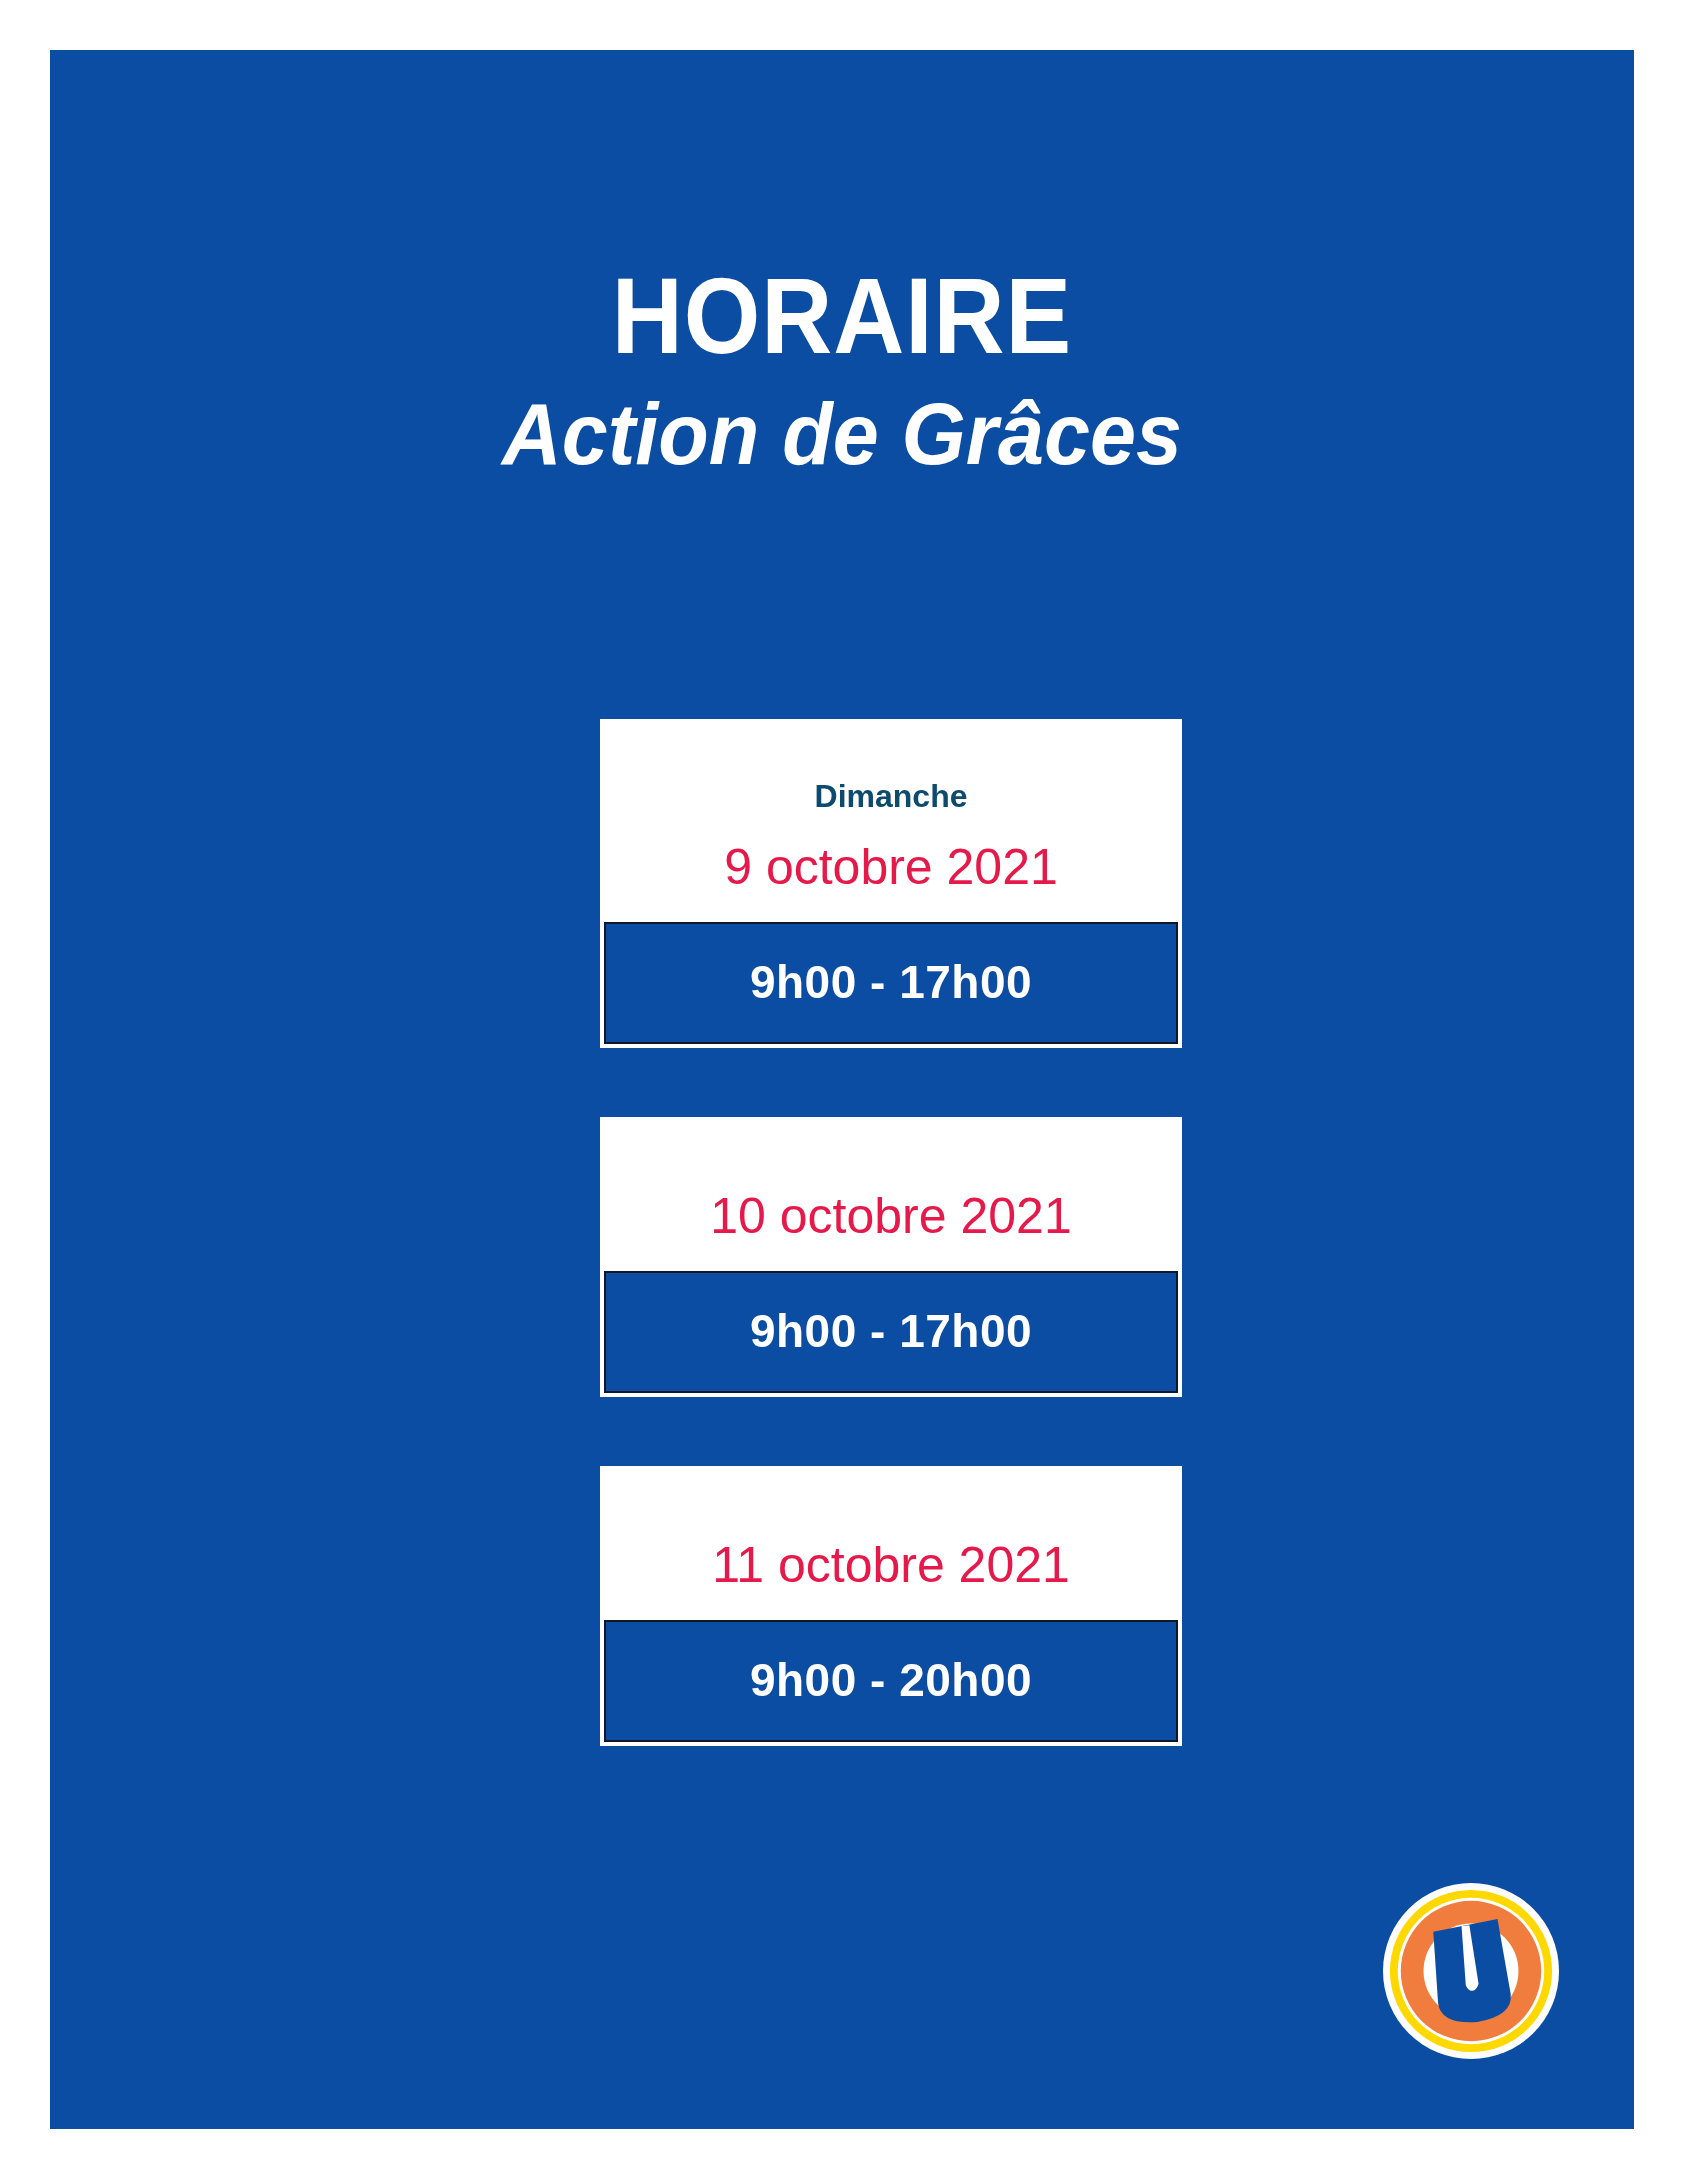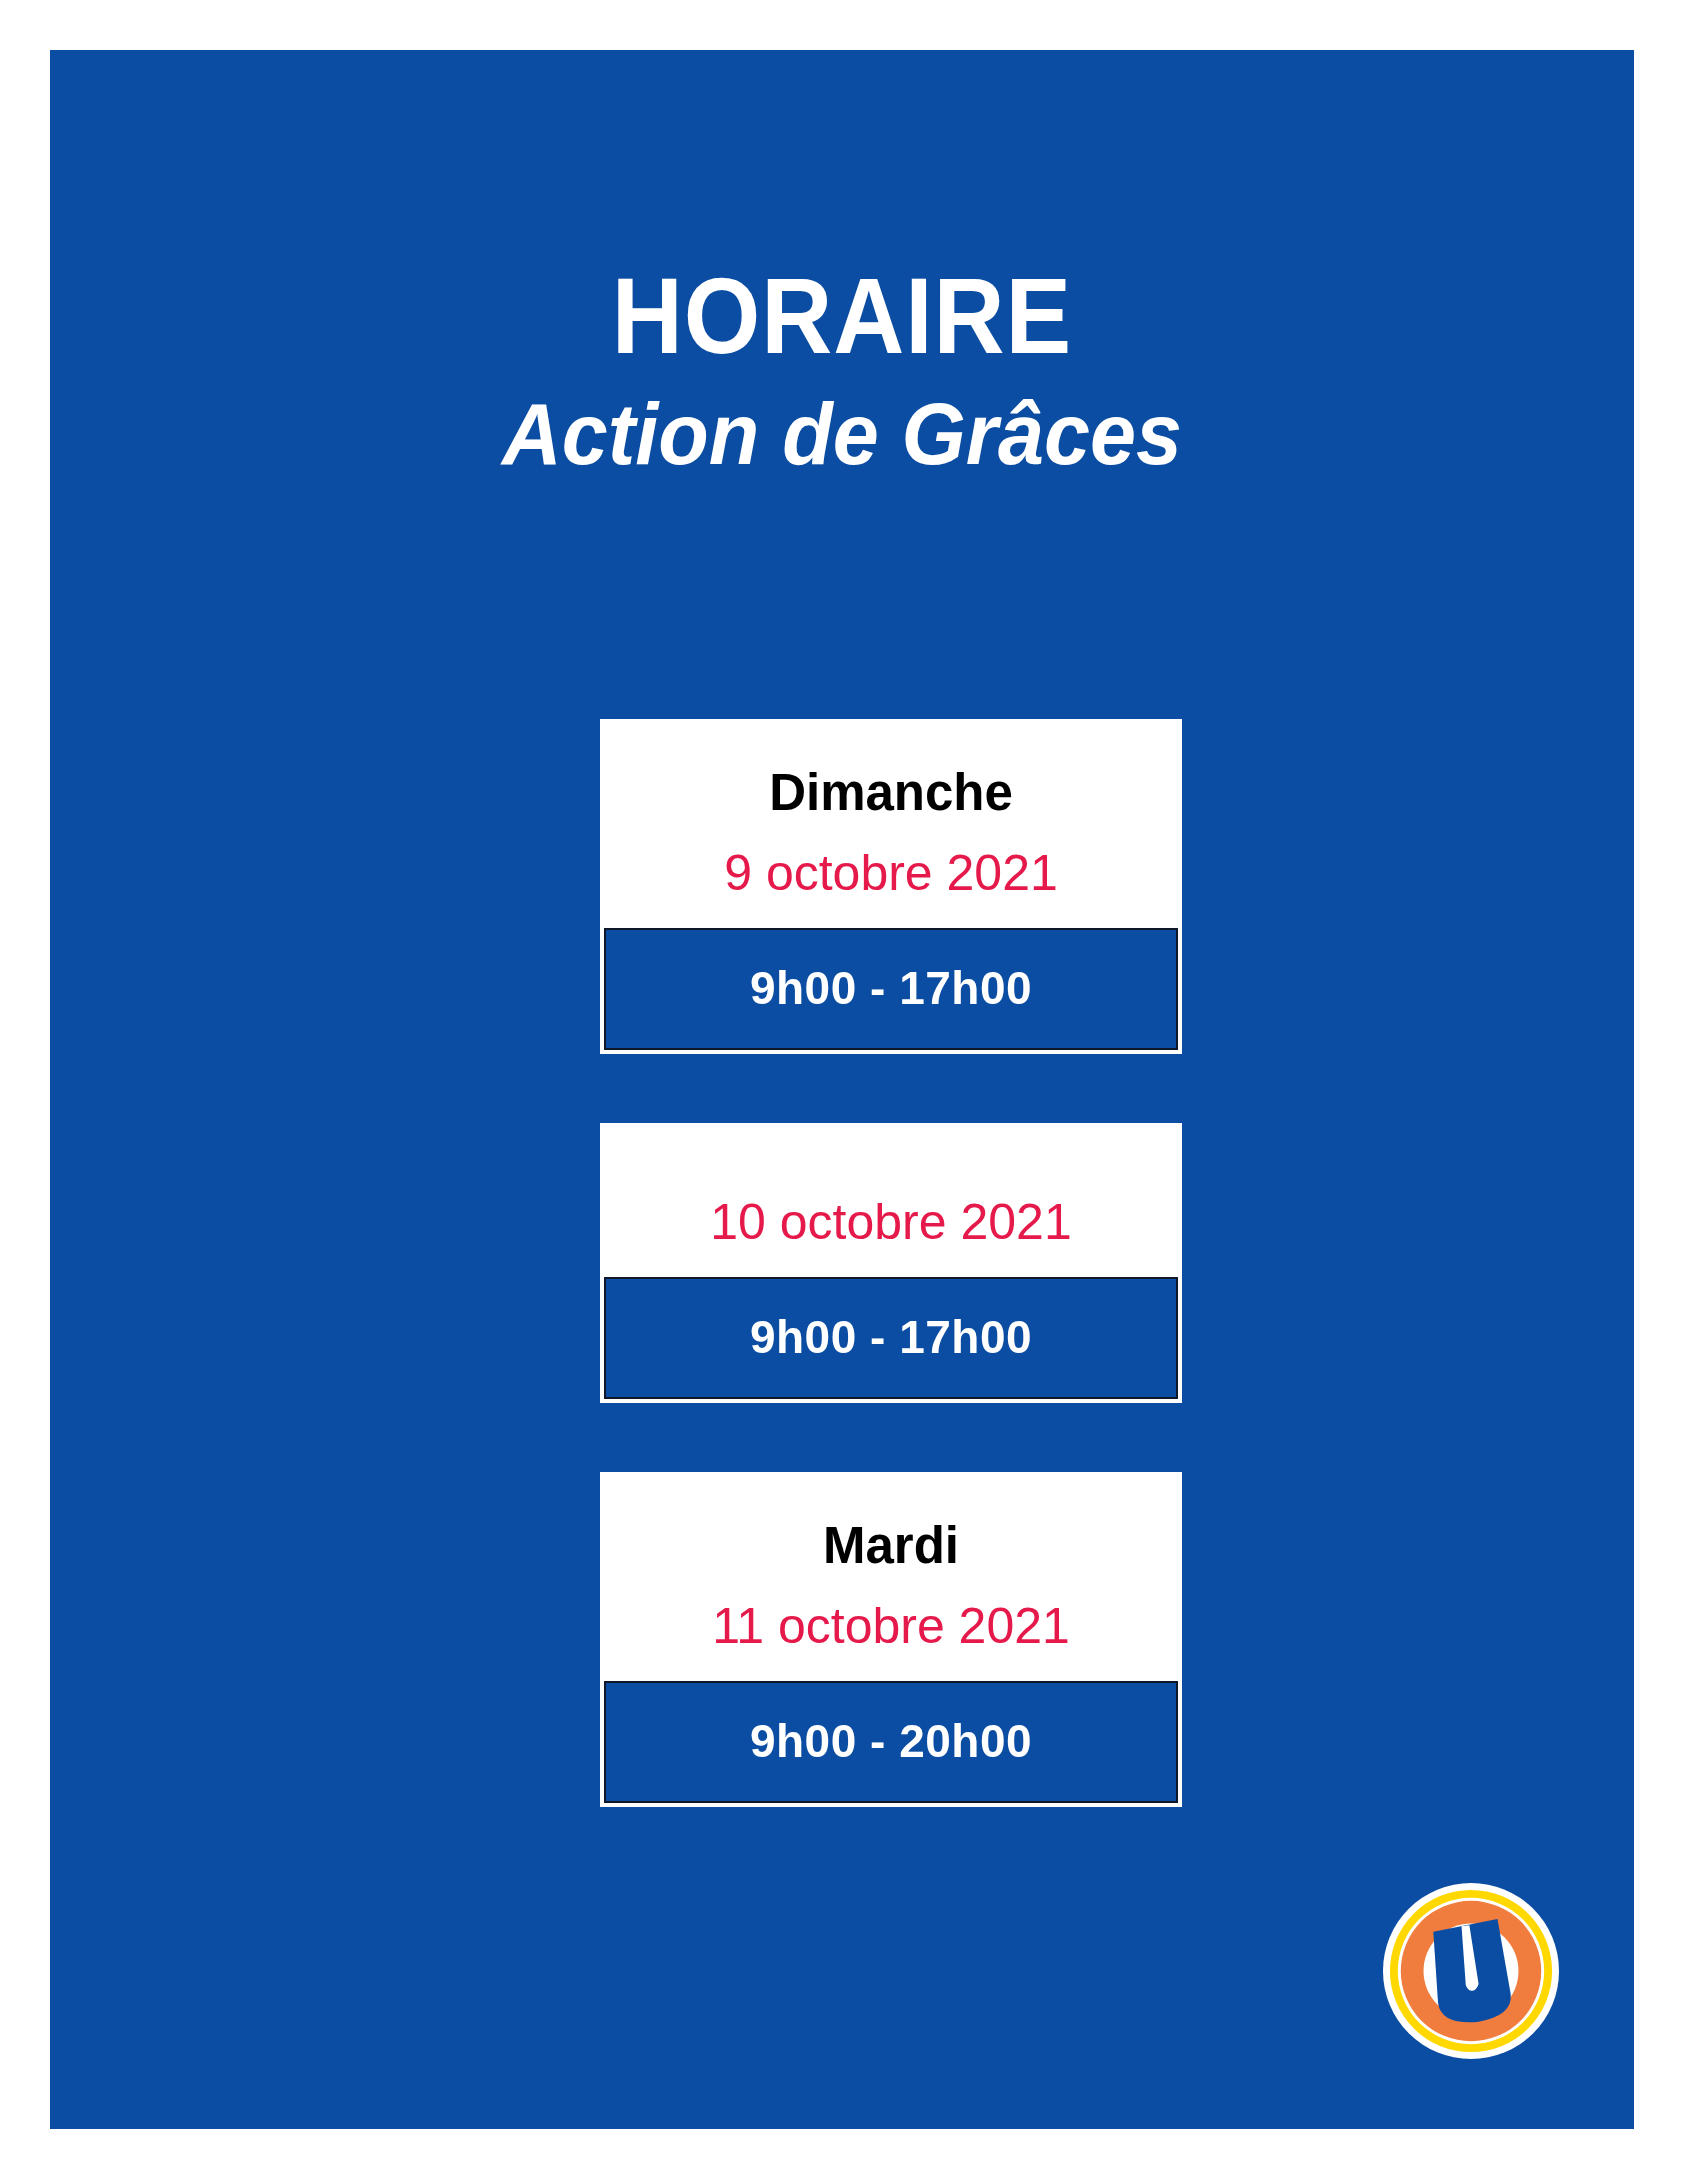--- a/index.html
+++ b/index.html
@@ -70,24 +70,24 @@
     box-sizing: border-box;
     padding: 0;
   }
   .card-top {
     padding: 44px 10px 30px 10px;
     text-align: center;
   }
   .card-day {
     font-family: "Liberation Sans", sans-serif;
     font-weight: bold;
-    font-size: 51px;
+    font-size: 32px;
     line-height: 1.0;
-    color: #000000;
-    margin: 4px;
+    color: #0c4a6e;
+    margin: 17px;
   }
   .card-date {
     font-family: "Liberation Sans", sans-serif;
     font-weight: 300;
     font-size: 50px;
     line-height: 1.0;
     color: #E51A4B;
     margin: 30px 0 0 0;
     text-align: center;
   }
@@ -145,21 +145,20 @@
       <div class="card-top">
         <div class="card-date">10 octobre 2021</div>
       </div>
       <div class="card-hours-wrap">
         <div class="card-hours">9h00 - 17h00</div>
       </div>
     </div>
 
     <div class="card">
       <div class="card-top">
-        <div class="card-day">Mardi</div>
         <div class="card-date">11 octobre 2021</div>
       </div>
       <div class="card-hours-wrap">
         <div class="card-hours">9h00 - 20h00</div>
       </div>
     </div>
 
   </div>
 
   <div class="logo">

